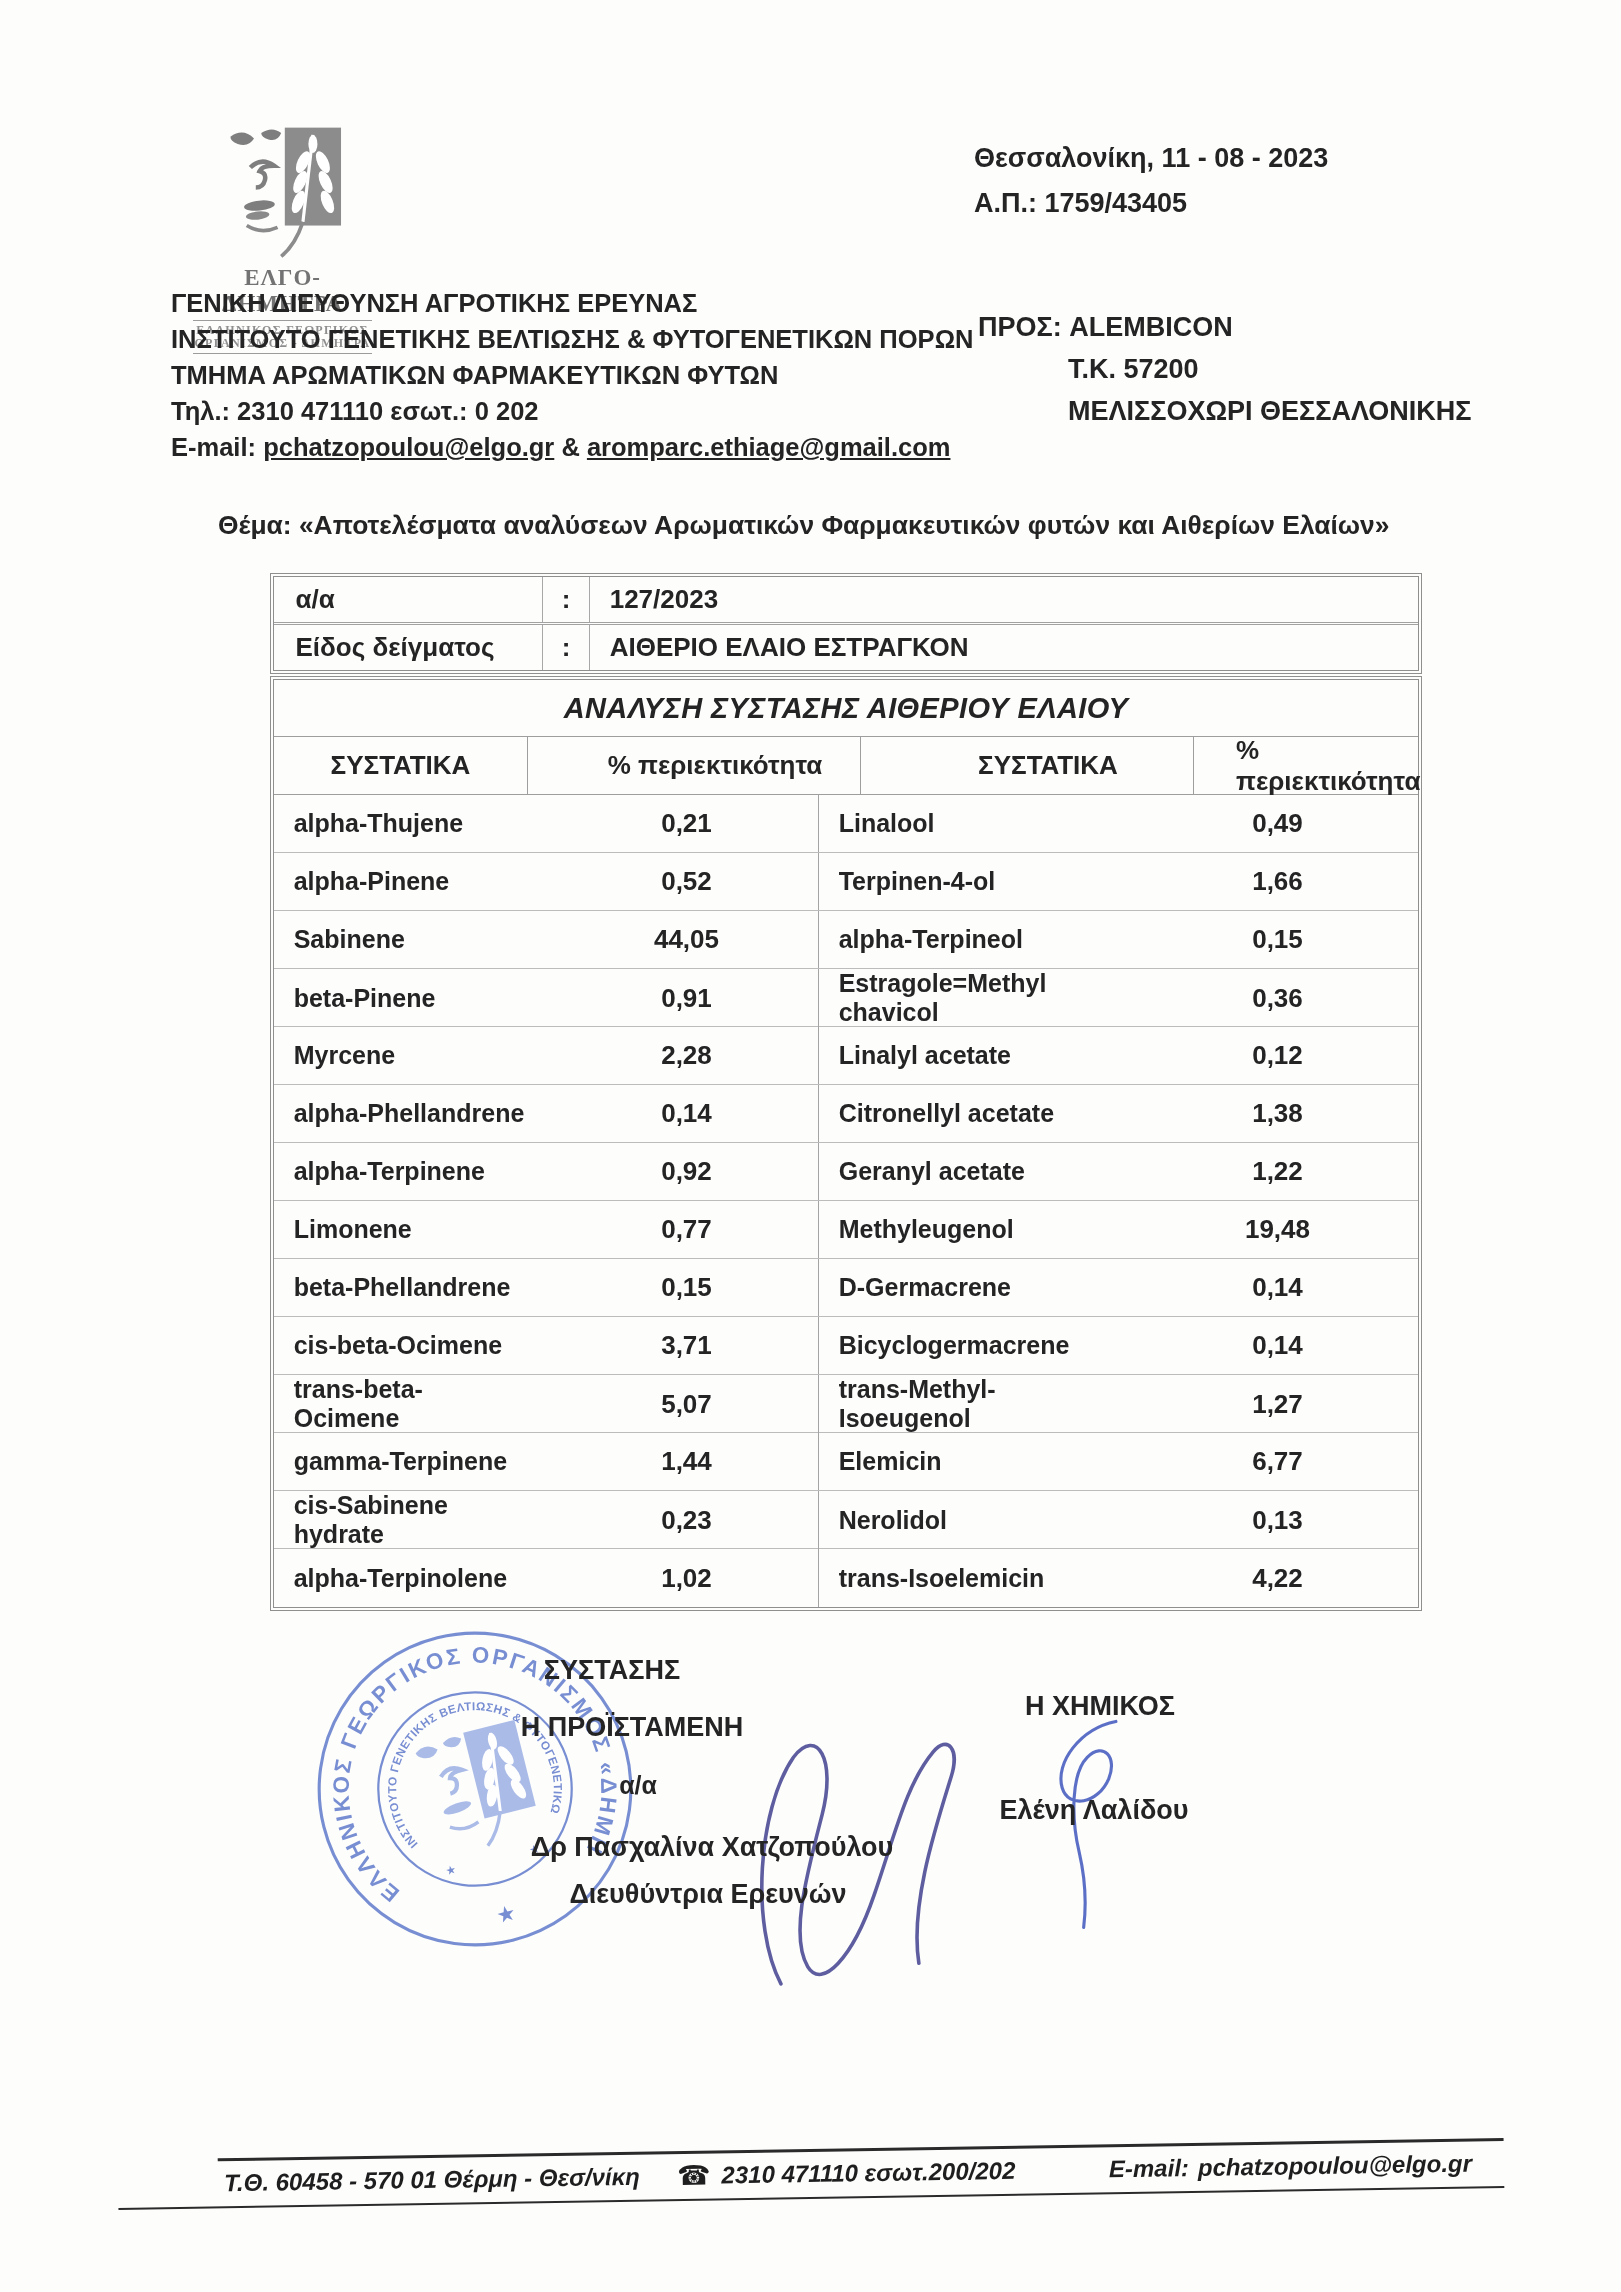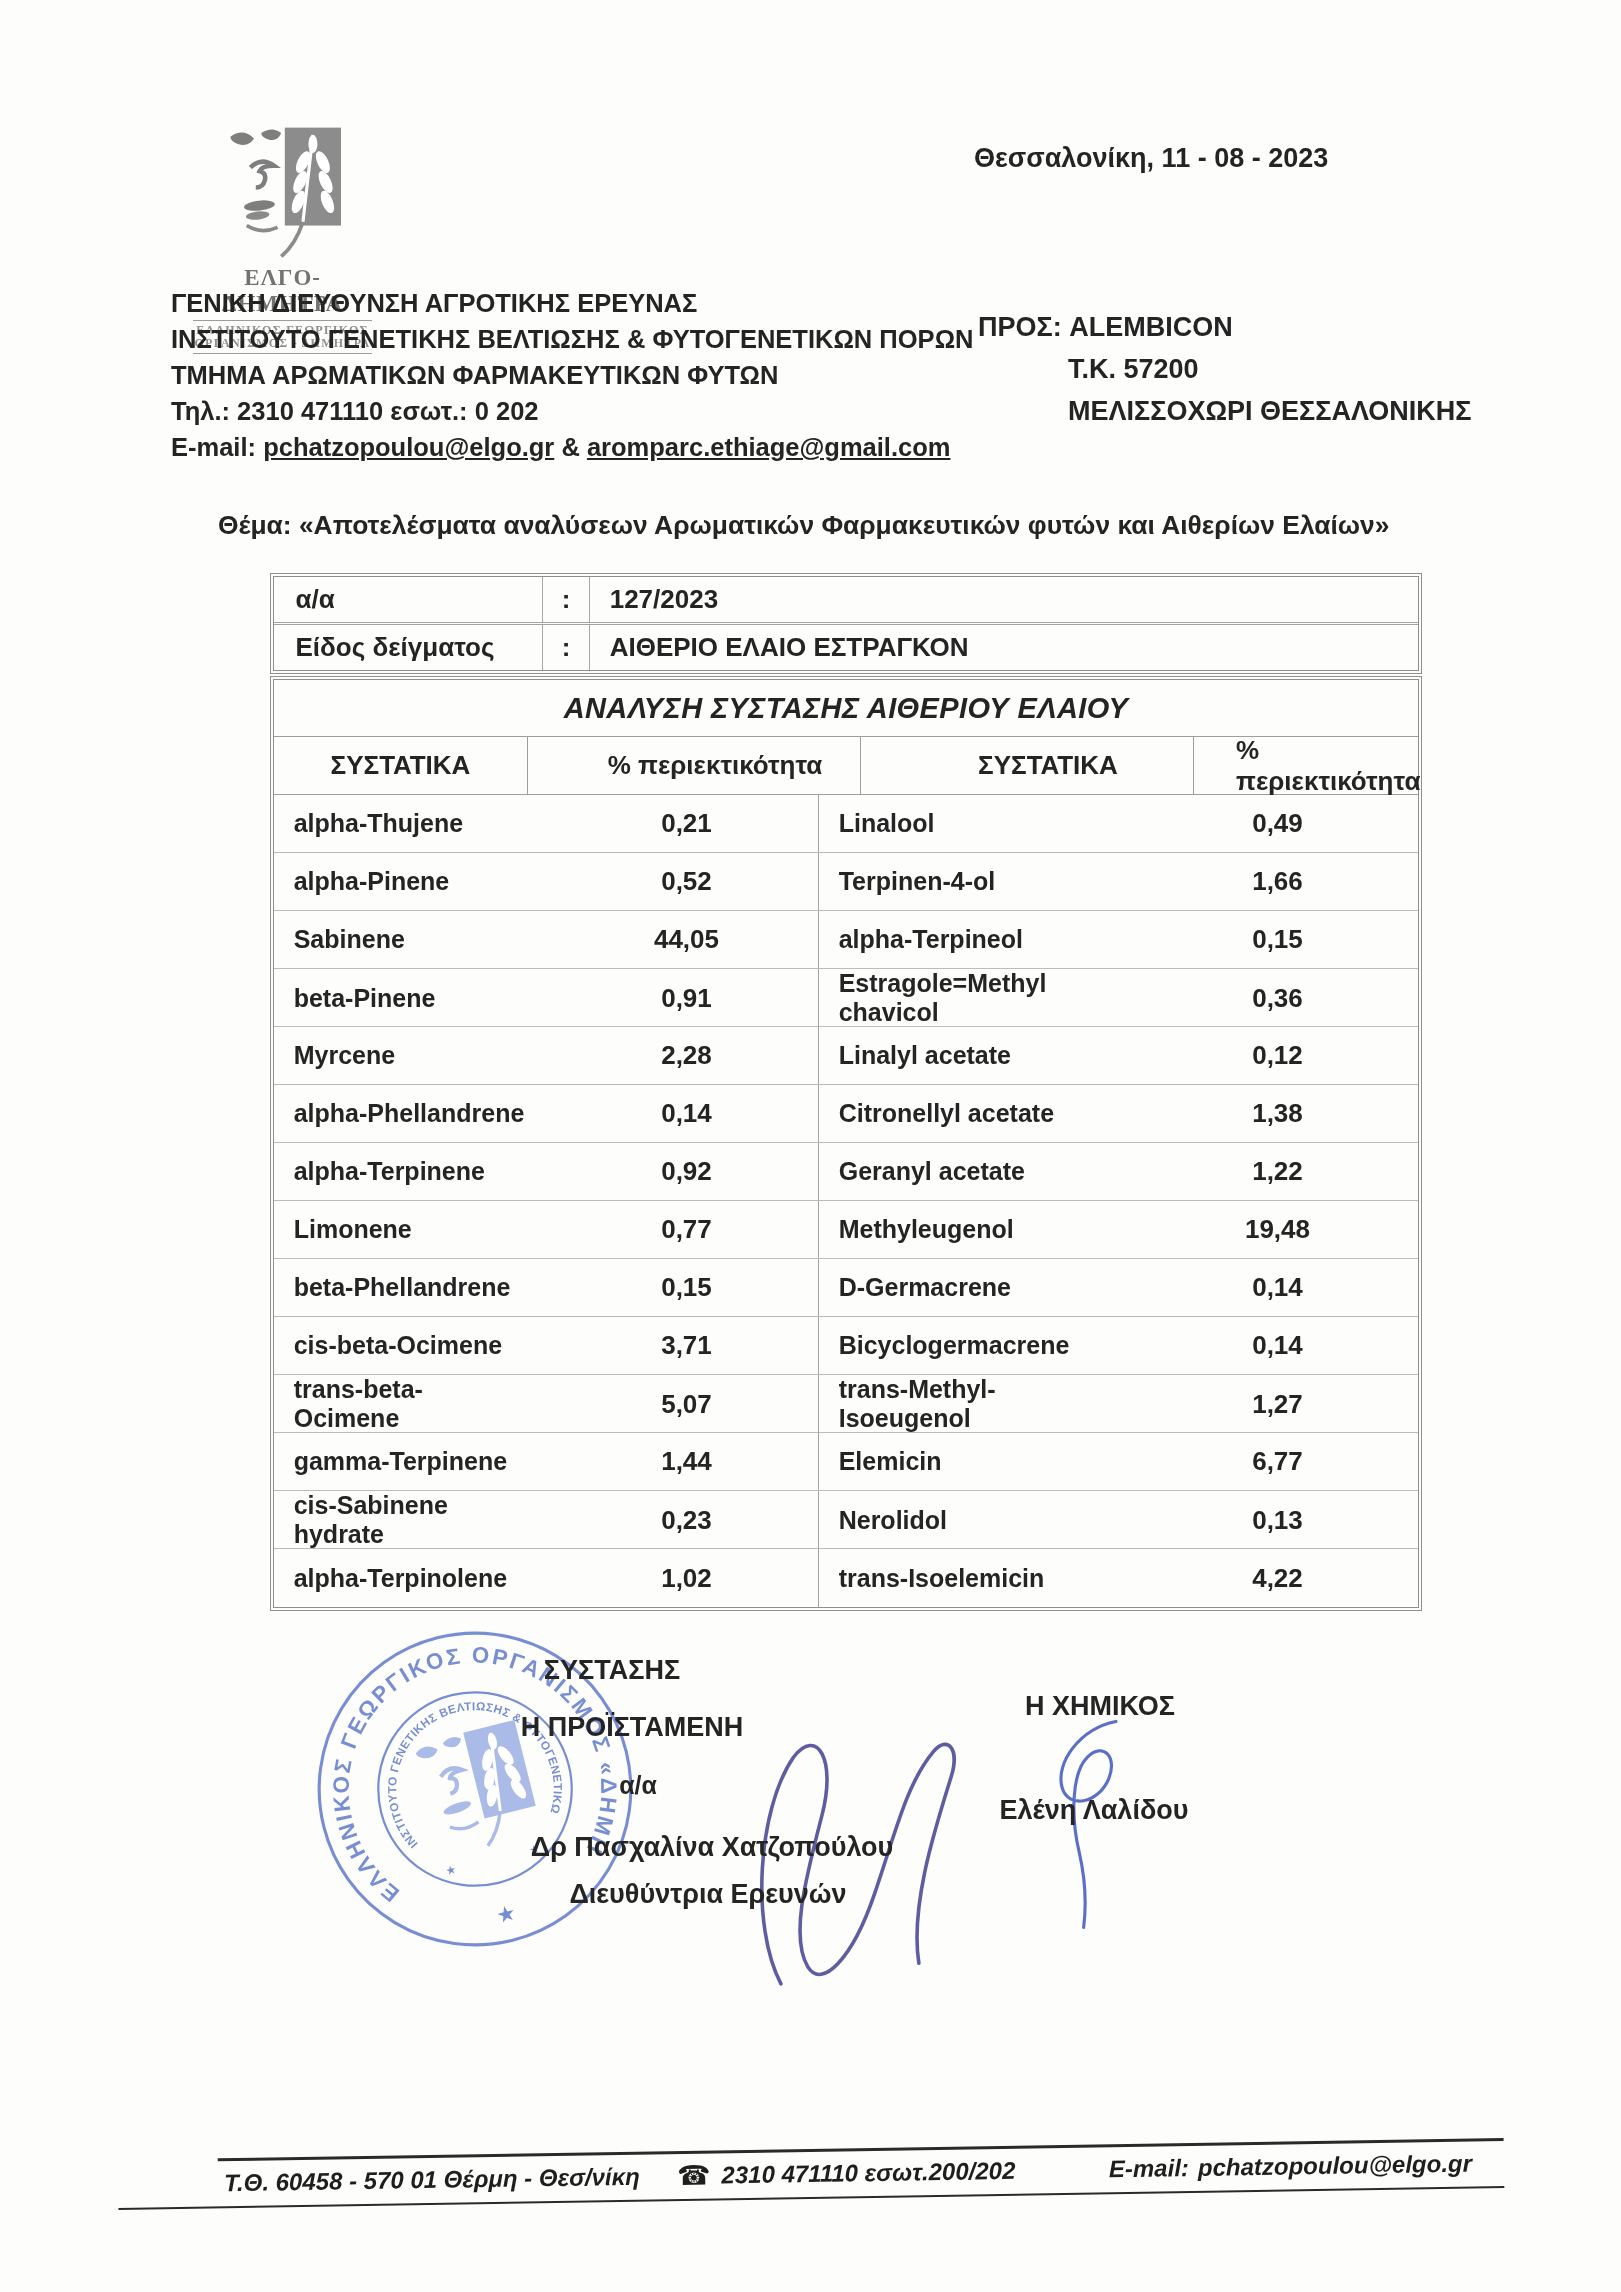--- a/index.html
+++ b/index.html
@@ -110,20 +110,21 @@
     </svg>
     <div class="logo-title">ΕΛΓΟ-ΔΗΜΗΤΡΑ</div>
     <div class="logo-sub">
       <div>ΕΛΛΗΝΙΚΟΣ ΓΕΩΡΓΙΚΟΣ</div>
       <div>ΟΡΓΑΝΙΣΜΟΣ - ΔΗΜΗΤΡΑ</div>
     </div>
   </div>
 
   <div class="dateblk">
     <div>Θεσσαλονίκη, 11 - 08 - 2023</div>
+    <div>Α.Π.: 1759/43405</div>
   </div>
 
   <div class="sender">
     <div>ΓΕΝΙΚΗ ΔΙΕΥΘΥΝΣΗ ΑΓΡΟΤΙΚΗΣ ΕΡΕΥΝΑΣ</div>
     <div>ΙΝΣΤΙΤΟΥΤΟ ΓΕΝΕΤΙΚΗΣ ΒΕΛΤΙΩΣΗΣ &amp; ΦΥΤΟΓΕΝΕΤΙΚΩΝ ΠΟΡΩΝ</div>
     <div>ΤΜΗΜΑ ΑΡΩΜΑΤΙΚΩΝ ΦΑΡΜΑΚΕΥΤΙΚΩΝ ΦΥΤΩΝ</div>
     <div>Τηλ.: 2310 471110 εσωτ.: 0 202</div>
     <div>
       <span>E-mail:</span>
       <span class="em">pchatzopoulou@elgo.gr</span>

